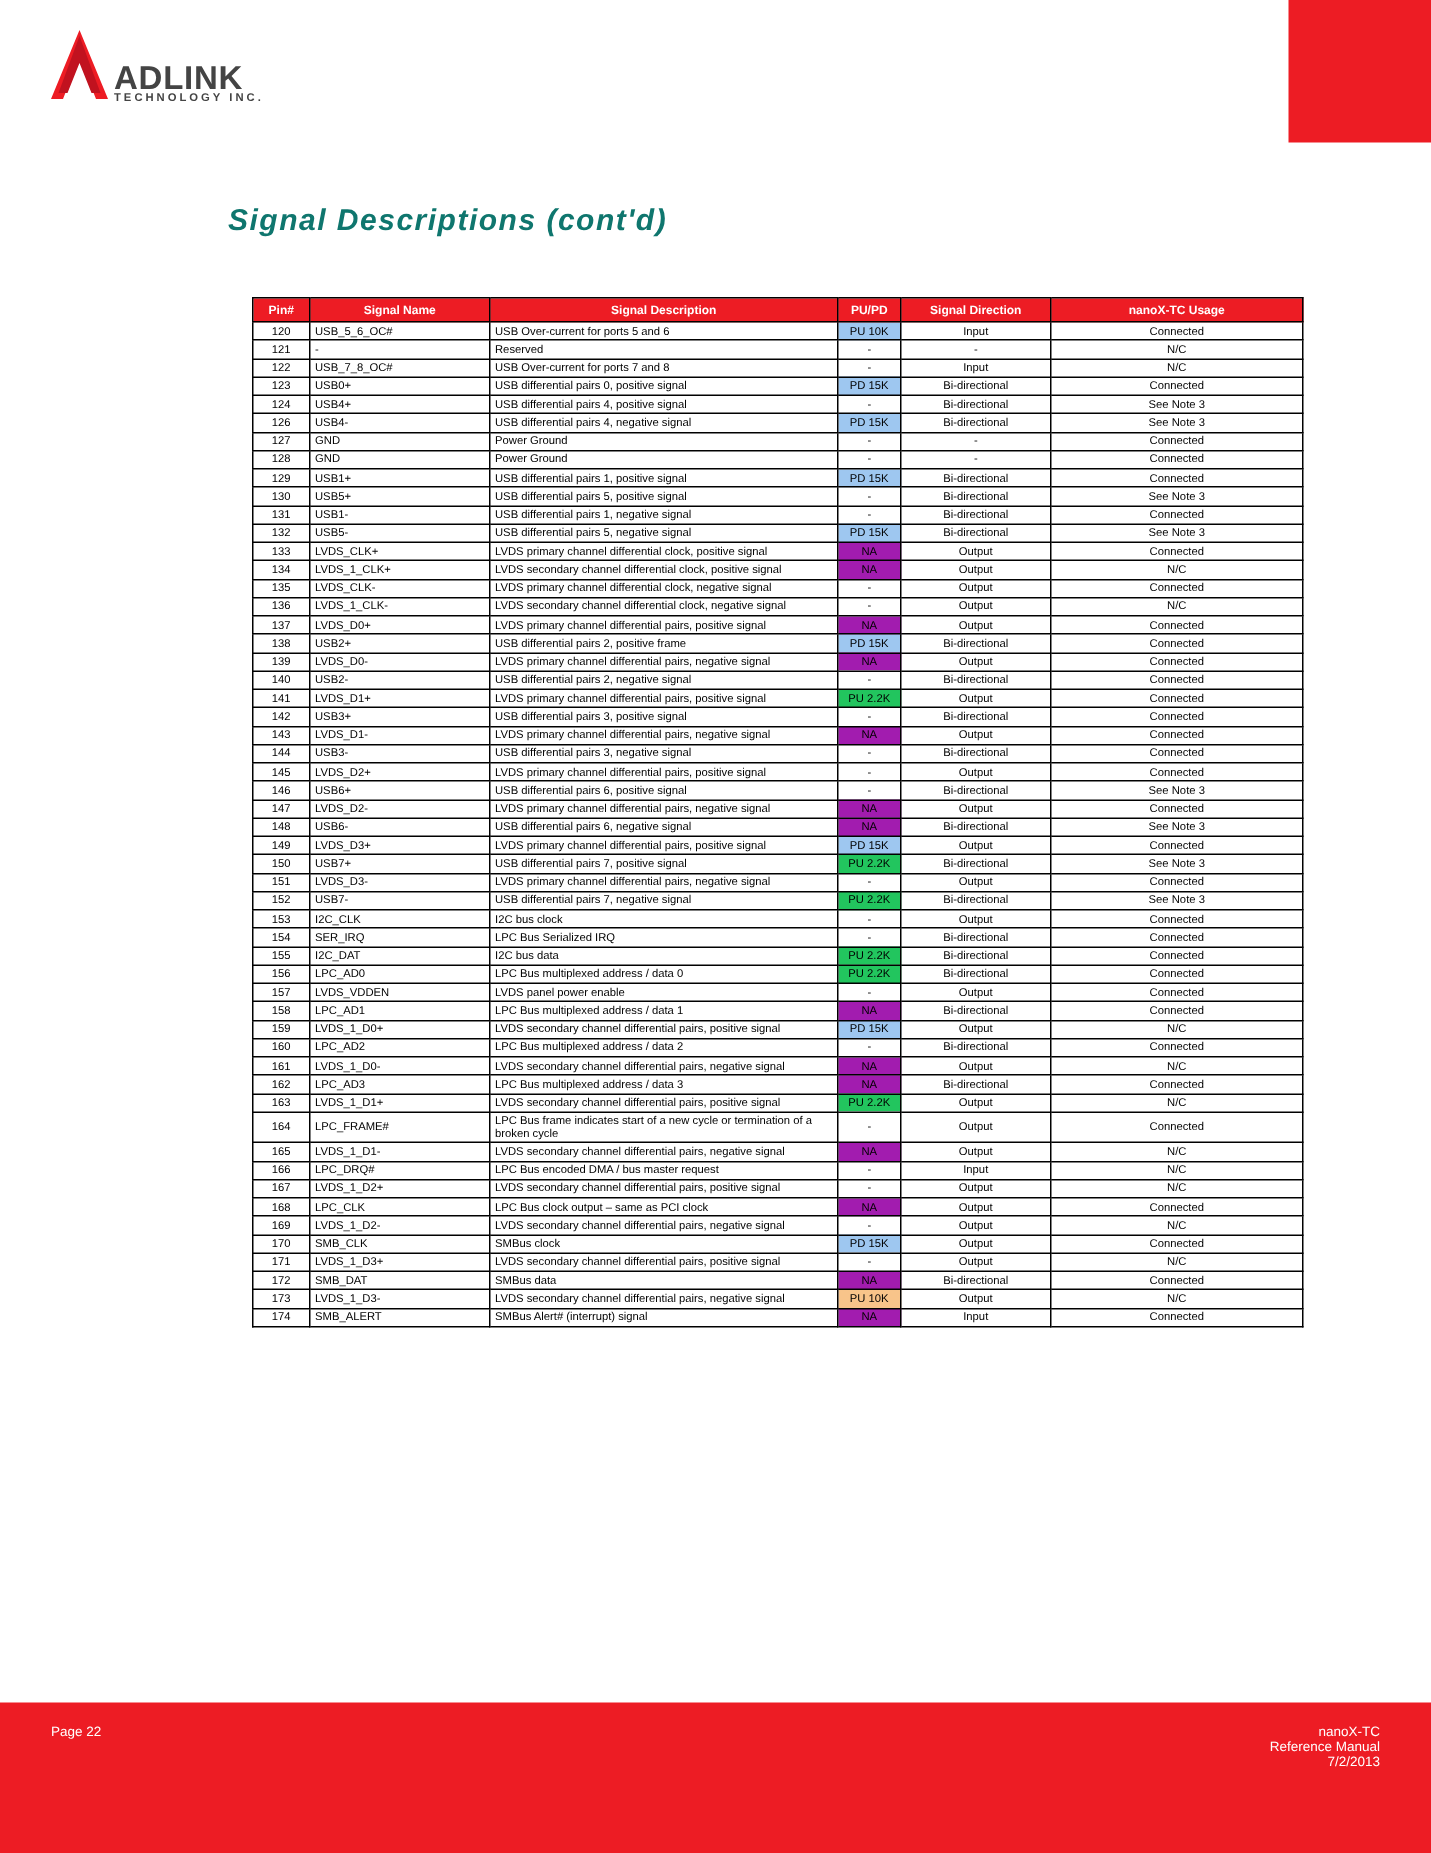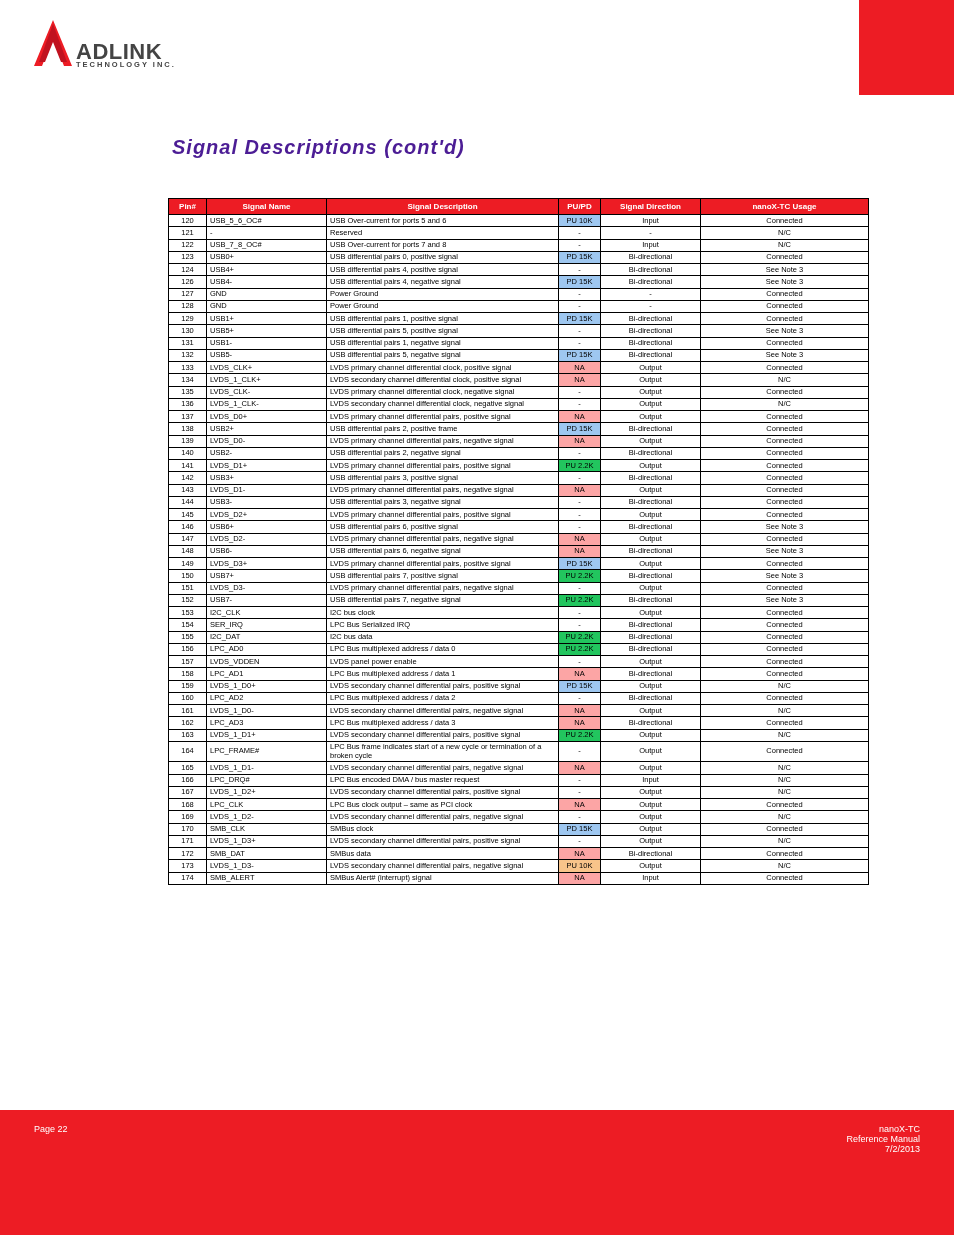--- a/index.html
+++ b/index.html
@@ -48,26 +48,26 @@
   .logo-text .sub {
     font-size: 7.5px;
     letter-spacing: 2px;
     color: #444;
     font-weight: 700;
     margin-top: -2px;
   }
   .section-title {
     position: absolute;
     top: 136px;
-    left: 172px;
+    left: 152px;
     font-style: italic;
     font-weight: 600;
     font-size: 20px;
     letter-spacing: 1px;
-    color: #4c1d95;
+    color: #0f766e;
   }
   .table-wrap {
     position: absolute;
     top: 198px;
     left: 168px;
     width: 700px;
   }
   table {
     border-collapse: collapse;
     width: 100%;
@@ -93,29 +93,29 @@
     border: 1px solid #000;
     font-size: 7.5px;
     padding: 1.5px 3px;
     text-align: center;
     vertical-align: middle;
     background: #fff;
     line-height: 1.1;
   }
   td.left { text-align: left; }
   .bg-blue   { background: #9ec7f0; }
-  .bg-violet { background: #fca5a5; }
+  .bg-violet { background: #a21caf; }
   .bg-yellow { background: #22c55e; }
   .bg-orange { background: #f8c48a; }
   .footer-bar {
     position: absolute;
     left: 0;
     right: 0;
     bottom: 0;
-    height: 125px;
+    height: 100px;
     background: #ed1c24;
     color: #fff;
     font-size: 9px;
     display: flex;
     align-items: flex-start;
     justify-content: space-between;
     padding: 14px 34px 0 34px;
   }
   .footer-right { text-align: right; }
 </style>

